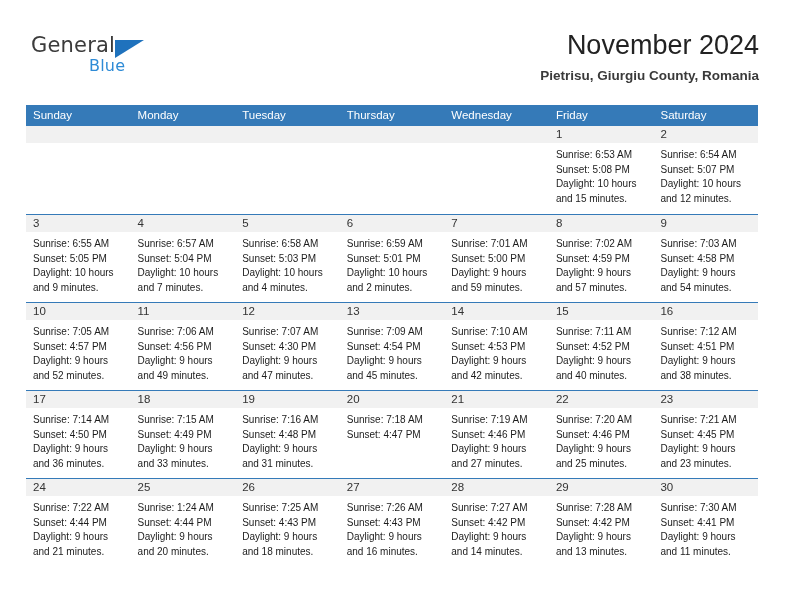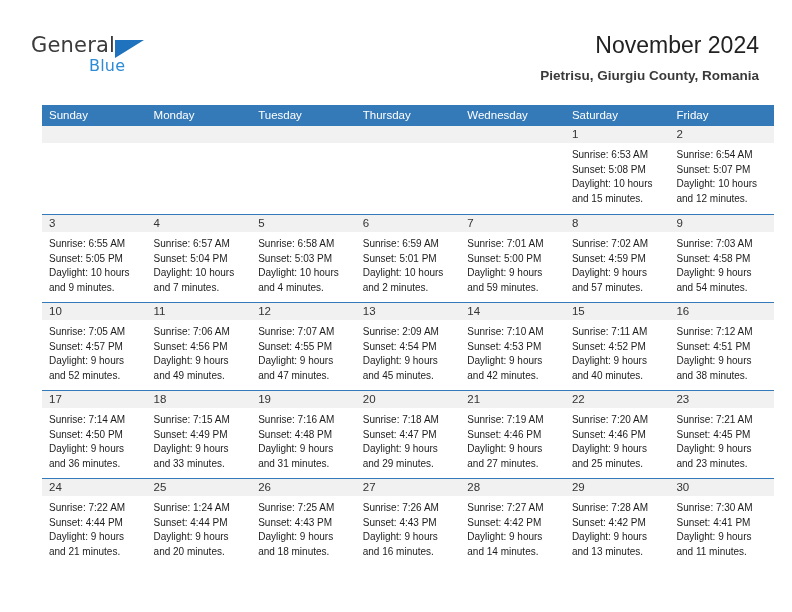--- a/index.html
+++ b/index.html
@@ -67,39 +67,39 @@
     font-weight: 400;
     line-height: 22px;
   }
   .title-block {
     position: absolute;
     right: 33px;
     top: 29px;
     text-align: right;
   }
   .cal-title {
-    font-size: 23px;
+    font-size: 27px;
     font-weight: 400;
     color: #222222;
     line-height: 32px;
     white-space: nowrap;
   }
   .cal-subtitle {
     font-size: 13.5px;
     font-weight: 700;
     color: #3a3a3a;
     line-height: 20px;
     margin-top: 5px;
     white-space: nowrap;
   }
 
   
   .calendar {
     position: absolute;
-    left: 42px;
+    left: 26px;
     top: 105px;
     width: 732px;
   }
   .weekday-row {
     display: flex;
     width: 732px;
     height: 21px;
     background: #357ab8;
   }
   .weekday {
@@ -173,22 +173,22 @@
 
   </div>
 
   <div class="calendar">
     <div class="weekday-row">
       <div class="weekday">Sunday</div>
       <div class="weekday">Monday</div>
       <div class="weekday">Tuesday</div>
       <div class="weekday">Thursday</div>
       <div class="weekday">Wednesday</div>
+      <div class="weekday">Friday</div>
       <div class="weekday">Saturday</div>
-      <div class="weekday">Friday</div>
     </div>
 
     <div id="weeks-container">
         <div class="week-row first">
           <div class="day-cell empty">
             <div class="day-num-band"></div>
           </div>
           <div class="day-cell empty">
             <div class="day-num-band"></div>
           </div>
@@ -290,28 +290,28 @@
             <div class="day-info">
               <div>Sunrise: 7:06 AM</div>
               <div>Sunset: 4:56 PM</div>
               <div class="daylight-line">Daylight: 9 hours and 49 minutes.</div>
             </div>
           </div>
           <div class="day-cell">
             <div class="day-num-band">12</div>
             <div class="day-info">
               <div>Sunrise: 7:07 AM</div>
-              <div>Sunset: 4:55 PM</div>
+              <div>Sunset: 4:30 PM</div>
               <div class="daylight-line">Daylight: 9 hours and 47 minutes.</div>
             </div>
           </div>
           <div class="day-cell">
             <div class="day-num-band">13</div>
             <div class="day-info">
-              <div>Sunrise: 2:09 AM</div>
+              <div>Sunrise: 7:09 AM</div>
               <div>Sunset: 4:54 PM</div>
               <div class="daylight-line">Daylight: 9 hours and 45 minutes.</div>
             </div>
           </div>
           <div class="day-cell">
             <div class="day-num-band">14</div>
             <div class="day-info">
               <div>Sunrise: 7:10 AM</div>
               <div>Sunset: 4:53 PM</div>
               <div class="daylight-line">Daylight: 9 hours and 42 minutes.</div>
@@ -357,21 +357,20 @@
               <div>Sunrise: 7:16 AM</div>
               <div>Sunset: 4:48 PM</div>
               <div class="daylight-line">Daylight: 9 hours and 31 minutes.</div>
             </div>
           </div>
           <div class="day-cell">
             <div class="day-num-band">20</div>
             <div class="day-info">
               <div>Sunrise: 7:18 AM</div>
               <div>Sunset: 4:47 PM</div>
-              <div class="daylight-line">Daylight: 9 hours and 29 minutes.</div>
             </div>
           </div>
           <div class="day-cell">
             <div class="day-num-band">21</div>
             <div class="day-info">
               <div>Sunrise: 7:19 AM</div>
               <div>Sunset: 4:46 PM</div>
               <div class="daylight-line">Daylight: 9 hours and 27 minutes.</div>
             </div>
           </div>

